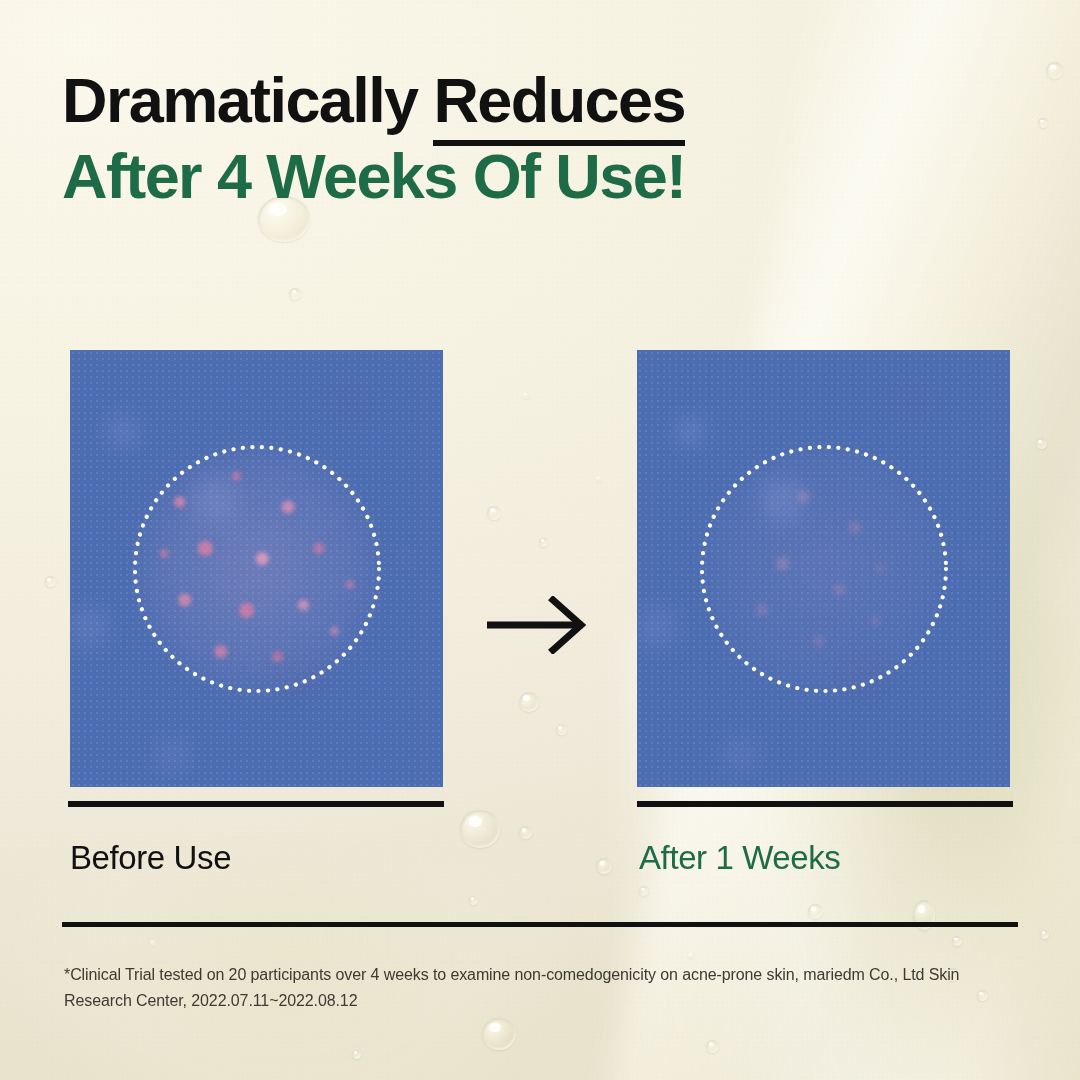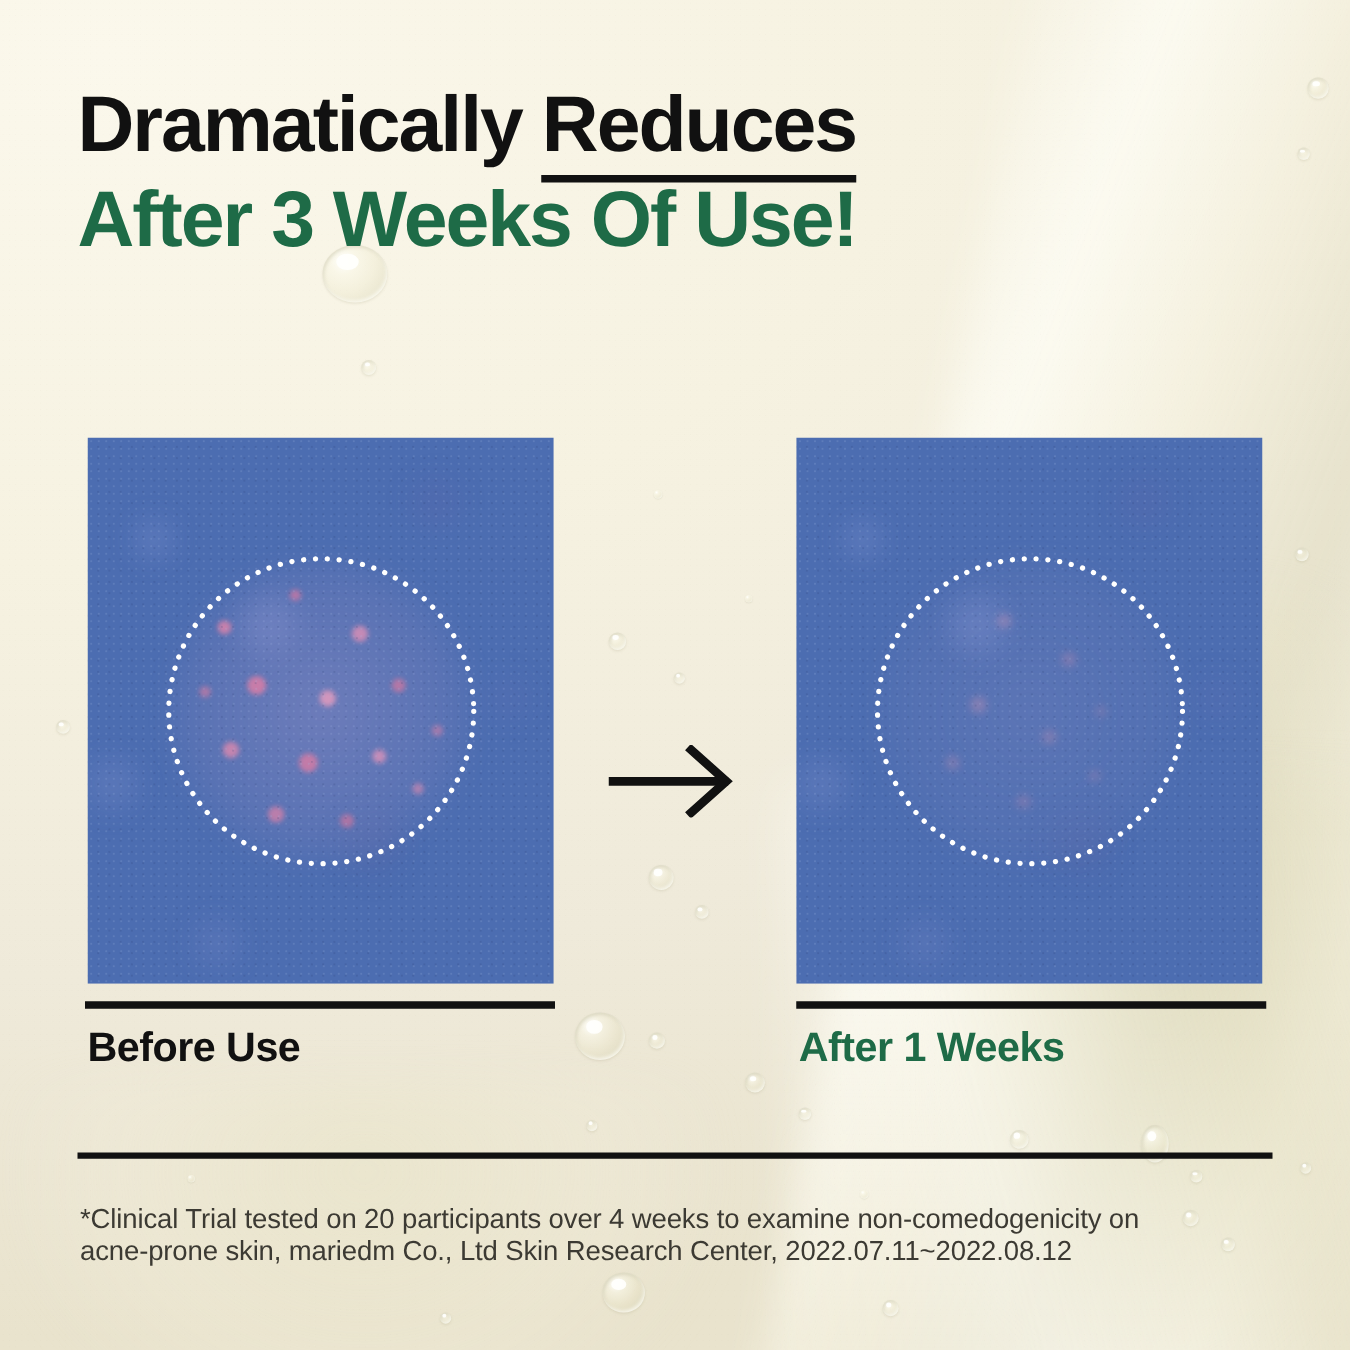--- a/index.html
+++ b/index.html
@@ -298,23 +298,23 @@
     position: absolute;
     top: 801px;
     height: 6px;
     background: #111111;
   }
   .cap-rule.left  { left: 68px;  width: 376px; }
   .cap-rule.right { left: 637px; width: 376px; }
 
   .cap-label {
     position: absolute;
-    top: 816px;
+    top: 836px;
     font-size: 33px;
-    font-weight: 700;
+    font-weight: 400;
     letter-spacing: -0.4px;
     line-height: 44px;
     white-space: nowrap;
   }
   .cap-label.left  { left: 70px;  color: #111111; }
   .cap-label.right { left: 639px; color: #1e6b47; }
 
   
   .foot-rule {
     position: absolute;
@@ -322,21 +322,21 @@
     top: 922px;
     width: 956px;
     height: 5px;
     background: #111111;
   }
   .footnote {
     position: absolute;
     left: 64px;
     top: 962px;
     width: 900px;
-    font-size: 22px;
+    font-size: 16px;
     line-height: 26px;
     letter-spacing: -0.1px;
     color: #3c3a33;
   }
 </style>
 </head>
 <body>
 
 <div id="ad-canvas">
 
@@ -372,21 +372,21 @@
   <div class="drop" style="left:1040px; top:930px; width:9px;  height:9px;"></div>
   <div class="drop" style="left:482px;  top:1018px; width:34px; height:32px;"></div>
   <div class="drop" style="left:706px;  top:1040px; width:13px; height:13px;"></div>
   <div class="drop" style="left:352px;  top:1050px; width:9px; height:9px;"></div>
   <div class="drop tiny" style="left:150px; top:940px; width:6px; height:6px;"></div>
   <div class="drop tiny" style="left:240px; top:974px; width:6px; height:6px;"></div>
   <div class="drop tiny" style="left:688px; top:952px; width:7px; height:7px;"></div>
 
   <div class="headline">
     <div class="hl-line"><span>Dramatically </span><span class="u-mark">Reduces</span></div>
-    <div class="hl-line green">After 3 Weeks Of Use!</div>
+    <div class="hl-line green">After 4 Weeks Of Use!</div>
   </div>
 
   <div class="panel left">
     <div class="skin"></div>
     <div class="skin-mottle"></div>
     <div class="sebum-halo"></div>
     <div class="sebum sebum-dense"></div>
     <div class="skin-noise"></div>
     <svg class="dot-circle" viewBox="0 0 254 254">
       <circle cx="127" cy="127" r="122"></circle>

